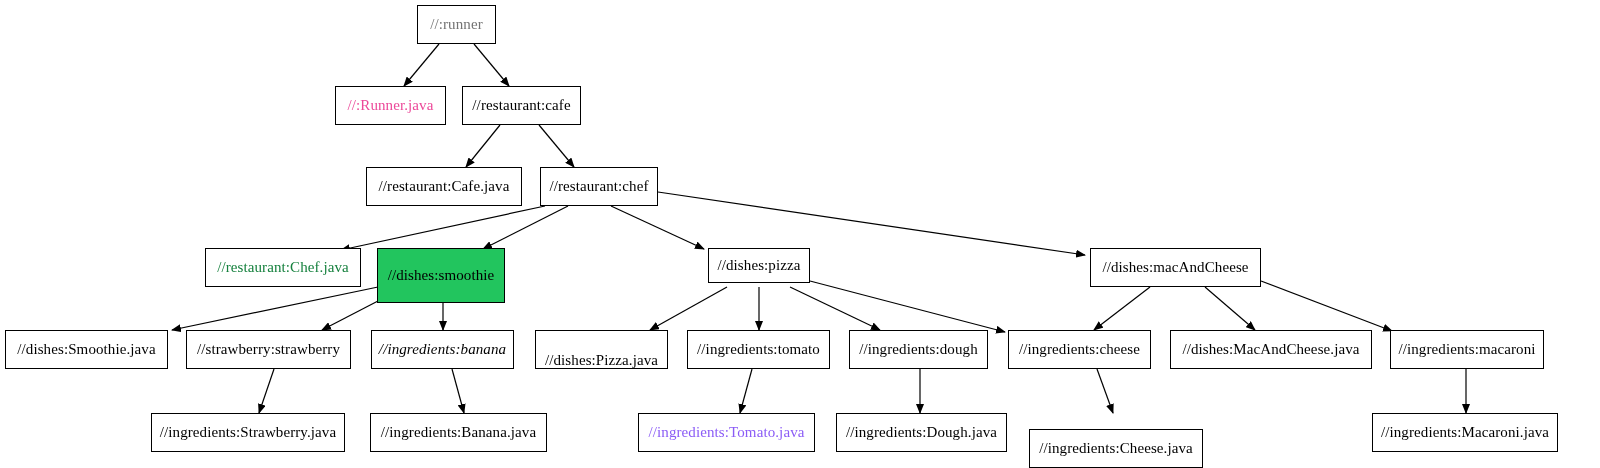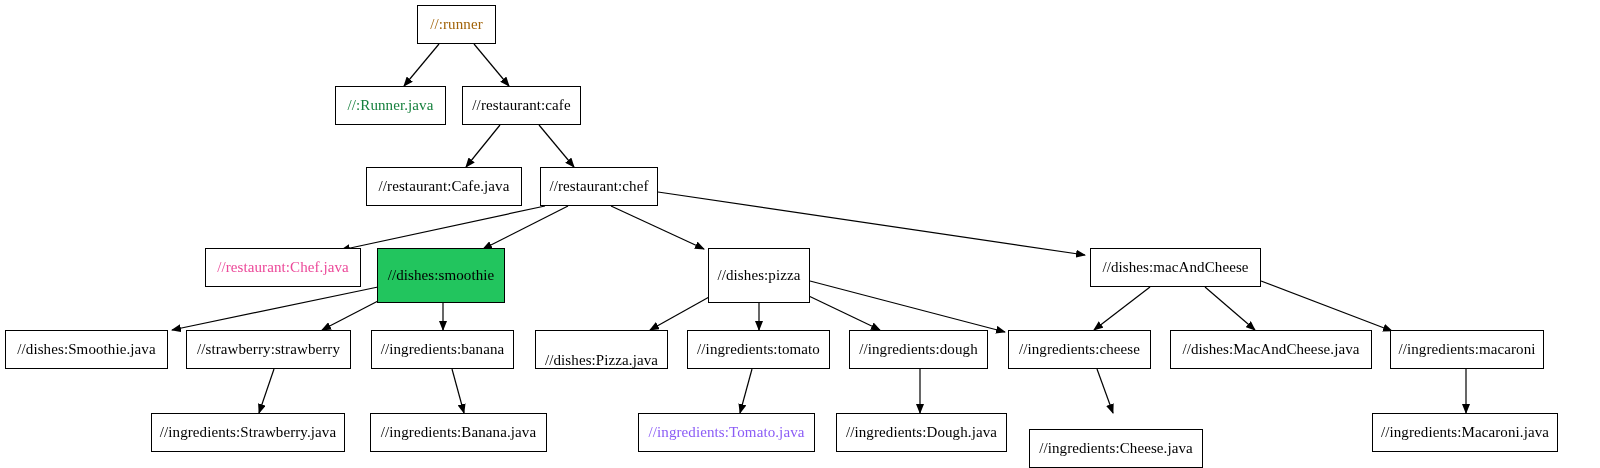--- a/index.html
+++ b/index.html
@@ -83,54 +83,54 @@
         <line x1="274" y1="369" x2="259" y2="413" stroke="#000000" stroke-width="1.2" marker-end="url(#arrowhead)"></line>
         <line x1="452" y1="369" x2="464" y2="413" stroke="#000000" stroke-width="1.2" marker-end="url(#arrowhead)"></line>
         <line x1="752" y1="369" x2="740" y2="413" stroke="#000000" stroke-width="1.2" marker-end="url(#arrowhead)"></line>
         <line x1="920" y1="369" x2="920" y2="413" stroke="#000000" stroke-width="1.2" marker-end="url(#arrowhead)"></line>
         <line x1="1097" y1="369" x2="1113" y2="413" stroke="#000000" stroke-width="1.2" marker-end="url(#arrowhead)"></line>
         <line x1="1466" y1="369" x2="1466" y2="413" stroke="#000000" stroke-width="1.2" marker-end="url(#arrowhead)"></line>
       </g>
   </svg>
 
   <div id="node-layer">
-      <div class="graph-node" style="left: 417px; top: 5px; width: 79px; height: 39px; border-color: rgb(0, 0, 0); background: rgb(255, 255, 255); color: #a16207;">
+      <div class="graph-node" style="left: 417px; top: 5px; width: 79px; height: 39px; border-color: rgb(0, 0, 0); background: rgb(255, 255, 255); color: #737373;">
         <span class="node-label">//:runner</span>
       </div>
-      <div class="graph-node" style="left: 335px; top: 86px; width: 111px; height: 39px; border-color: rgb(0, 0, 0); background: rgb(255, 255, 255); color: #15803d;">
+      <div class="graph-node" style="left: 335px; top: 86px; width: 111px; height: 39px; border-color: rgb(0, 0, 0); background: rgb(255, 255, 255); color: #ec4899;">
         <span class="node-label">//:Runner.java</span>
       </div>
       <div class="graph-node" style="left: 462px; top: 86px; width: 119px; height: 39px; border-color: rgb(0, 0, 0); background: rgb(255, 255, 255); color: rgb(0, 0, 0);">
         <span class="node-label">//restaurant:cafe</span>
       </div>
       <div class="graph-node" style="left: 366px; top: 167px; width: 156px; height: 39px; border-color: rgb(0, 0, 0); background: rgb(255, 255, 255); color: rgb(0, 0, 0);">
         <span class="node-label">//restaurant:Cafe.java</span>
       </div>
       <div class="graph-node" style="left: 540px; top: 167px; width: 118px; height: 39px; border-color: rgb(0, 0, 0); background: rgb(255, 255, 255); color: rgb(0, 0, 0);">
         <span class="node-label">//restaurant:chef</span>
       </div>
-      <div class="graph-node" style="left: 205px; top: 248px; width: 156px; height: 39px; border-color: rgb(0, 0, 0); background: rgb(255, 255, 255); color: #ec4899;">
+      <div class="graph-node" style="left: 205px; top: 248px; width: 156px; height: 39px; border-color: rgb(0, 0, 0); background: rgb(255, 255, 255); color: #15803d;">
         <span class="node-label">//restaurant:Chef.java</span>
       </div>
       <div class="graph-node" style="left: 377px; top: 248px; width: 128px; height: 55px; border-color: rgb(0, 0, 0); background: #22c55e; color: rgb(0, 0, 0);">
         <span class="node-label">//dishes:smoothie</span>
       </div>
-      <div class="graph-node" style="left: 708px; top: 248px; width: 102px; height: 55px; border-color: rgb(0, 0, 0); background: rgb(255, 255, 255); color: rgb(0, 0, 0);">
+      <div class="graph-node" style="left: 708px; top: 248px; width: 102px; height: 35px; border-color: rgb(0, 0, 0); background: rgb(255, 255, 255); color: rgb(0, 0, 0);">
         <span class="node-label">//dishes:pizza</span>
       </div>
       <div class="graph-node" style="left: 1090px; top: 248px; width: 171px; height: 39px; border-color: rgb(0, 0, 0); background: rgb(255, 255, 255); color: rgb(0, 0, 0);">
         <span class="node-label">//dishes:macAndCheese</span>
       </div>
       <div class="graph-node" style="left: 5px; top: 330px; width: 163px; height: 39px; border-color: rgb(0, 0, 0); background: rgb(255, 255, 255); color: rgb(0, 0, 0);">
         <span class="node-label">//dishes:Smoothie.java</span>
       </div>
       <div class="graph-node" style="left: 186px; top: 330px; width: 165px; height: 39px; border-color: rgb(0, 0, 0); background: rgb(255, 255, 255); color: rgb(0, 0, 0);">
         <span class="node-label">//strawberry:strawberry</span>
       </div>
-      <div class="graph-node" style="left: 371px; top: 330px; width: 143px; height: 39px; border-color: rgb(0, 0, 0); background: rgb(255, 255, 255); color: rgb(0, 0, 0);">
+      <div class="graph-node" style="left: 371px; top: 330px; width: 143px; height: 39px; border-color: rgb(0, 0, 0); background: rgb(255, 255, 255); color: rgb(0, 0, 0); font-style: italic;">
         <span class="node-label">//ingredients:banana</span>
       </div>
       <div class="graph-node" style="left: 535px; top: 330px; width: 133px; height: 39px; border-color: rgb(0, 0, 0); background: rgb(255, 255, 255); color: rgb(0, 0, 0); align-items: flex-end;">
         <span class="node-label">//dishes:Pizza.java</span>
       </div>
       <div class="graph-node" style="left: 687px; top: 330px; width: 143px; height: 39px; border-color: rgb(0, 0, 0); background: rgb(255, 255, 255); color: rgb(0, 0, 0);">
         <span class="node-label">//ingredients:tomato</span>
       </div>
       <div class="graph-node" style="left: 849px; top: 330px; width: 139px; height: 39px; border-color: rgb(0, 0, 0); background: rgb(255, 255, 255); color: rgb(0, 0, 0);">
         <span class="node-label">//ingredients:dough</span>

